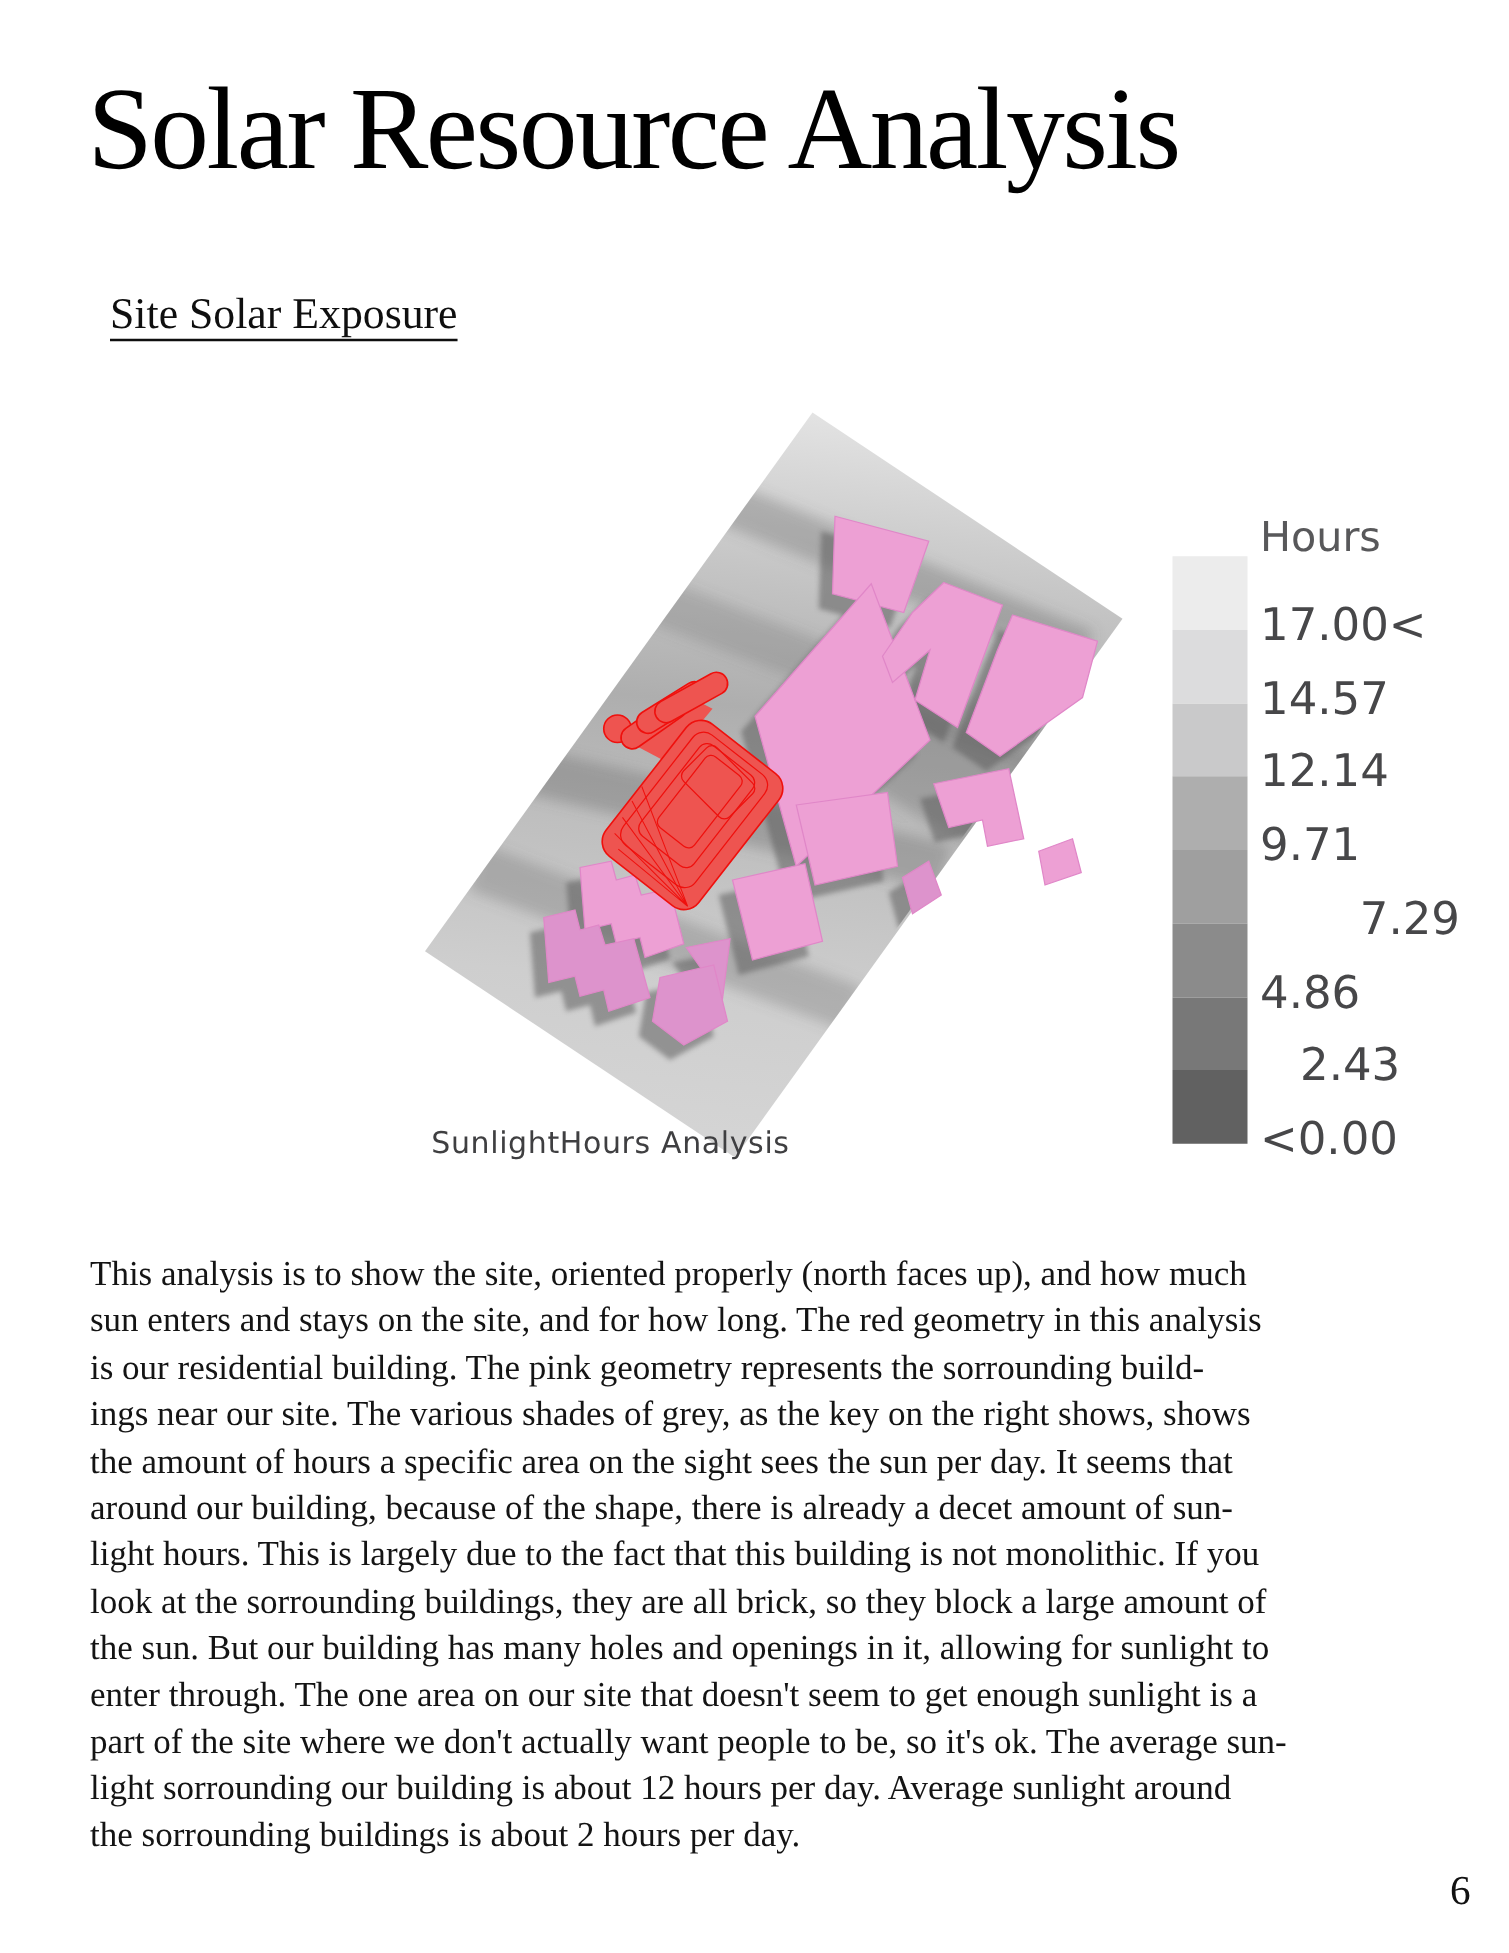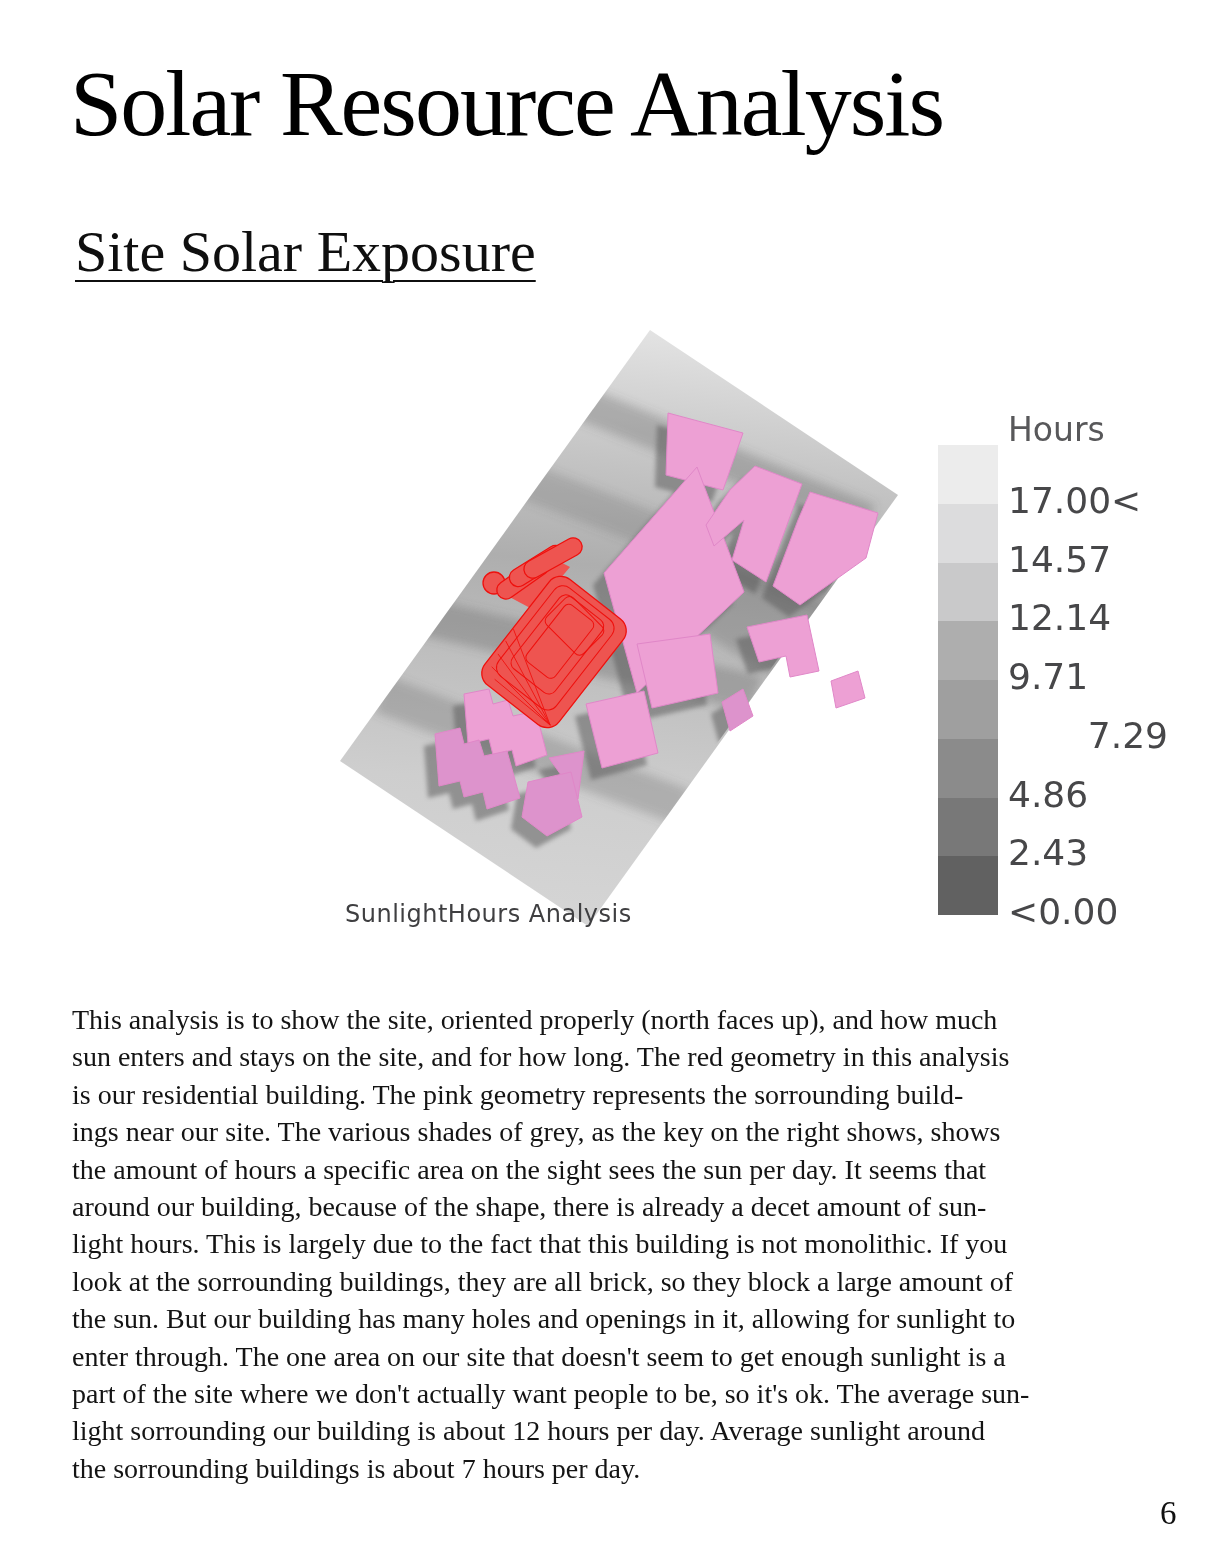--- a/index.html
+++ b/index.html
@@ -7,23 +7,23 @@
     width:1207px;height:1562px;position:relative;background:#ffffff;
     font-family:"Liberation Serif", serif;color:#1c1c1c;overflow:hidden;
   }
   .page-title{
     position:absolute;left:70px;top:52px;margin:0;
     font-family:"Liberation Serif", serif;font-weight:400;
     font-size:94px;letter-spacing:-2px;line-height:1.1;color:#000000;
     white-space:nowrap;
   }
   .section-heading{
-    position:absolute;left:71px;top:214px;margin:4px;
+    position:absolute;left:71px;top:214px;margin:17px;
     font-family:"Liberation Serif", serif;font-weight:400;
-    font-size:58px;color:#0f0f0f;white-space:nowrap;
+    font-size:35px;color:#0f0f0f;white-space:nowrap;
     text-decoration:underline;text-decoration-thickness:2px;text-underline-offset:9px;
   }
   .map-svg{position:absolute;left:330px;top:320px;width:580px;height:620px;overflow:visible;}
   .legend-title{
     position:absolute;left:1008px;top:410px;
     font-family:"DejaVu Sans", sans-serif;font-size:33px;color:#58585a;white-space:nowrap;
   }
   .legend-bar{
     position:absolute;left:938px;top:445px;width:60px;height:470px;
     display:flex;flex-direction:column;
@@ -165,35 +165,35 @@
     <div class="legend-seg" style="background: rgb(120, 120, 120);"></div>
     <div class="legend-seg" style="background: rgb(97, 97, 97);"></div>
   </div>
 <div id="legend-ticks">
     <div class="legend-tick" style="top: 479.75px;">17.00&lt;</div>
     <div class="legend-tick" style="top: 538.5px;">14.57</div>
     <div class="legend-tick" style="top: 597.25px;">12.14</div>
     <div class="legend-tick" style="top: 656px;">9.71</div>
     <div class="legend-tick" style="top: 714.75px; text-align: right;">7.29</div>
     <div class="legend-tick" style="top: 773.5px;">4.86</div>
-    <div class="legend-tick" style="top: 832.25px;">2.43</div>
+    <div class="legend-tick" style="top: 832.25px; margin-left: 32px;">2.43</div>
     <div class="legend-tick" style="top: 891px;">&lt;0.00</div>
   </div>
 
 <div class="figure-caption">SunlightHours Analysis</div>
 
 <div class="body-text" id="body-text">
     <div class="body-line">This analysis is to show the site, oriented properly (north faces up), and how much</div>
     <div class="body-line">sun enters and stays on the site, and for how long. The red geometry in this analysis</div>
     <div class="body-line">is our residential building. The pink geometry represents the sorrounding build-</div>
     <div class="body-line">ings near our site. The various shades of grey, as the key on the right shows, shows</div>
     <div class="body-line">the amount of hours a specific area on the sight sees the sun per day. It seems that</div>
     <div class="body-line">around our building, because of the shape, there is already a decet amount of sun-</div>
     <div class="body-line">light hours. This is largely due to the fact that this building is not monolithic. If you</div>
     <div class="body-line">look at the sorrounding buildings, they are all brick, so they block a large amount of</div>
     <div class="body-line">the sun. But our building has many holes and openings in it, allowing for sunlight to</div>
     <div class="body-line">enter through. The one area on our site that doesn't seem to get enough sunlight is a</div>
     <div class="body-line">part of the site where we don't actually want people to be, so it's ok. The average sun-</div>
     <div class="body-line">light sorrounding our building is about 12 hours per day. Average sunlight around</div>
-    <div class="body-line">the sorrounding buildings is about 7 hours per day.</div>
+    <div class="body-line">the sorrounding buildings is about 2 hours per day.</div>
   </div>
 
 <div class="page-number">6</div>
 
 </body></html>

